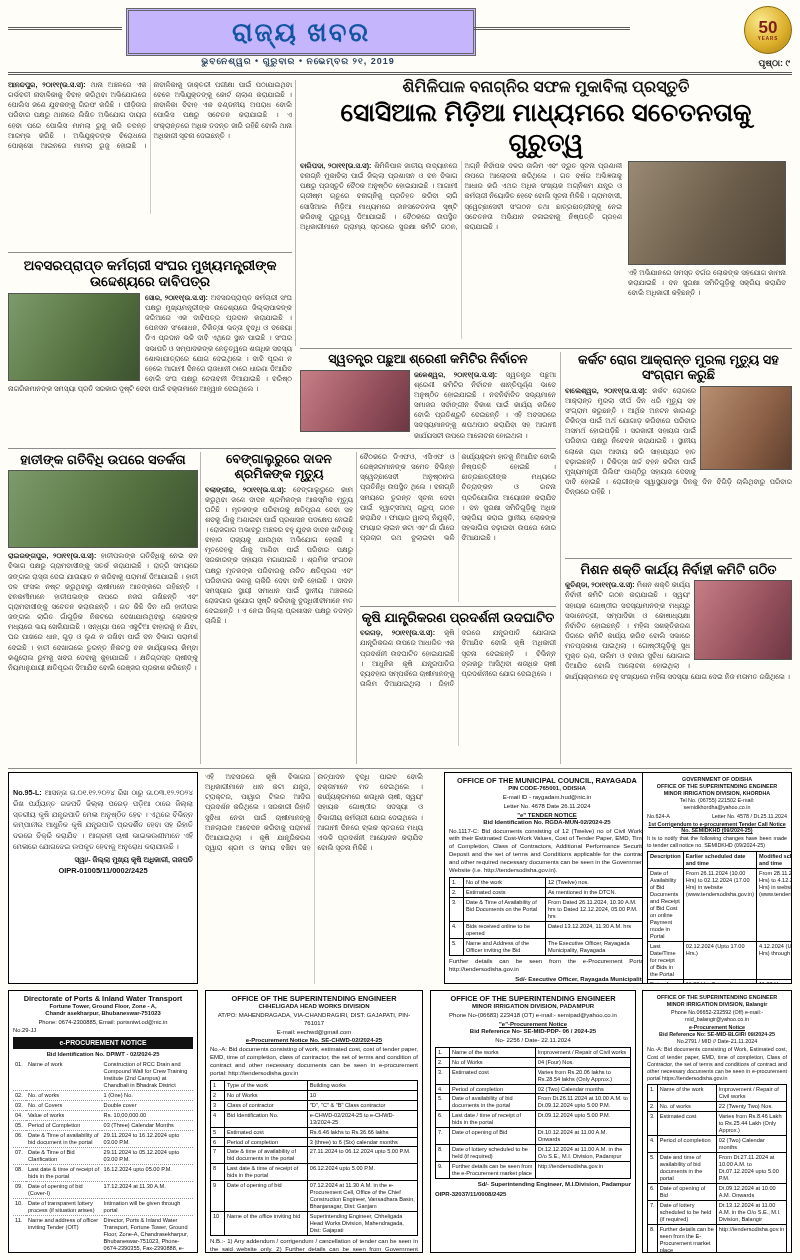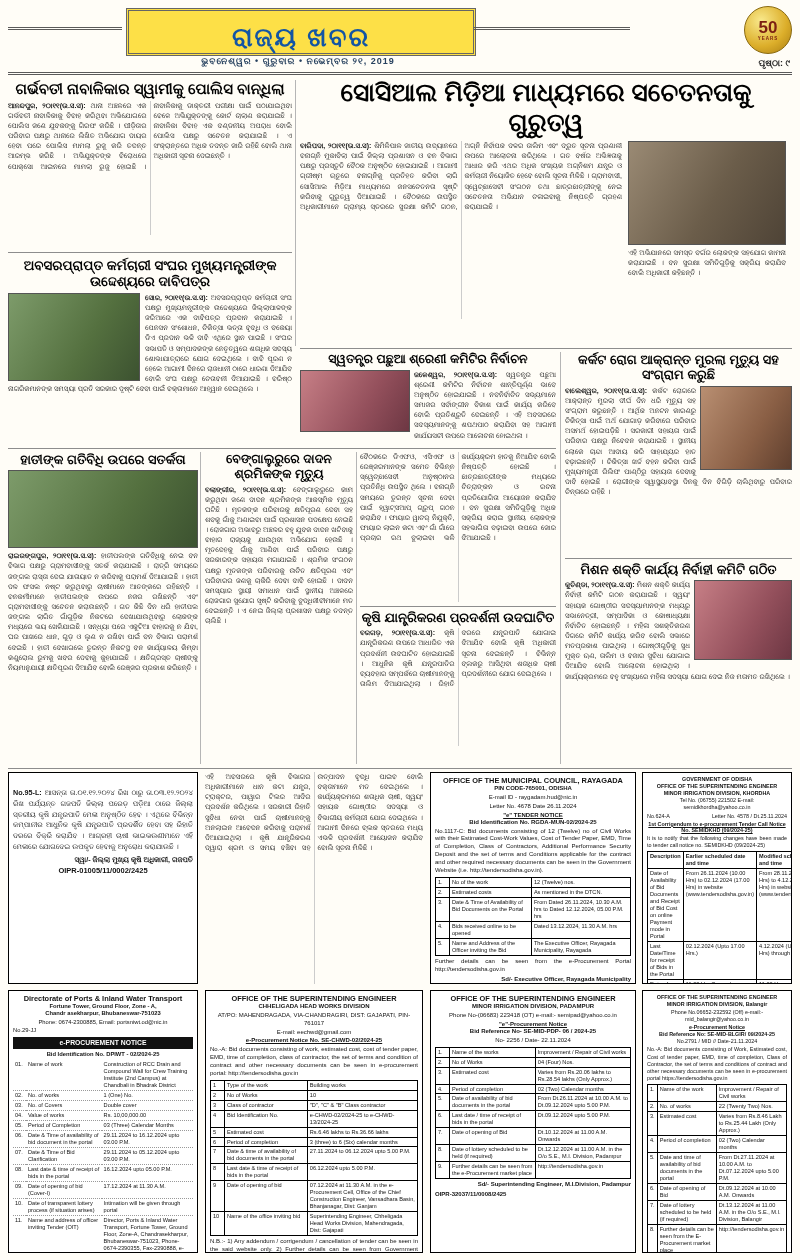--- a/index.html
+++ b/index.html
@@ -5,21 +5,21 @@
   html,body{margin:0;padding:0;background:#cfcfc8;}
   .page{position:relative;width:800px;height:1260px;margin:0 auto;background:#fffdf7;
         font-family:"Liberation Sans",sans-serif;color:#131313;overflow:hidden;}
   .abs{position:absolute;box-sizing:border-box;}
   .hline{position:absolute;height:1px;background:#8d8d8d;}
   .vline{position:absolute;width:1px;background:#b5b5b5;}
   .dblrule{position:absolute;height:0;border-top:3px double #5a5a5a;}
 
   
   .mast-box{position:absolute;left:126px;top:8px;width:344px;height:42px;border:3px double #666;
-            display:flex;align-items:flex-end;justify-content:center;background:#fde047;}
+            display:flex;align-items:center;justify-content:center;background:#c4b5fd;}
   .mast-box span{font-size:26px;font-weight:800;letter-spacing:2px;}
   .mast-date{position:absolute;left:126px;top:56px;width:344px;text-align:center;
              font-size:9px;letter-spacing:1px;color:#27415f;font-weight:700;}
   .logo-wrap{position:absolute;right:8px;top:6px;display:flex;align-items:center;gap:6px;}
   .seal50{width:46px;height:46px;border-radius:50%;
           background:radial-gradient(circle at 35% 30%,#f9e98c,#dcae2a 58%,#a87c12);
           display:flex;flex-direction:column;align-items:center;justify-content:center;
           border:1px solid #8a6a10;}
   .seal50 .n{font-size:17px;font-weight:800;color:#7c2012;line-height:1;}
   .seal50 .c{font-size:4.5px;font-weight:700;color:#7c2012;letter-spacing:1px;}
@@ -78,30 +78,30 @@
     <div class="seal50">
       <span class="n">50</span>
       <span class="c">YEARS</span>
     </div>
   </div>
   <div class="page-num">ପୃଷ୍ଠା: ୯</div>
 
   <div class="dblrule" style="left:8px;top:72px;width:784px"></div>
 
   <section class="abs" style="left:8px;top:80px;width:284px;height:168px">
-    <h2 class="hl" style="font-size:15px">ଗର୍ଭବତୀ ନାବାଳିକାର ସ୍ୱାମୀକୁ ପୋଲିସ ବାନ୍ଧିଲା</h2>
     <div class="body c2" style="height:134px">
       <span class="dl">ଆନନ୍ଦପୁର, ୨୦ା୧୧(ଉ.ସ.ସ):</span>
       <span>ଥାନା ଅଞ୍ଚଳରେ ଏକ ଗର୍ଭବତୀ ନାବାଳିକାକୁ ବିବାହ କରିଥିବା ଅଭିଯୋଗରେ ପୋଲିସ ଜଣେ ଯୁବକଙ୍କୁ ଗିରଫ କରିଛି । ପୀଡ଼ିତାର ପରିବାର ପକ୍ଷରୁ ଥାନାରେ ଲିଖିତ ଅଭିଯୋଗ ଦାୟର ହେବା ପରେ ପୋଲିସ ମାମଲା ରୁଜୁ କରି ତଦନ୍ତ ଆରମ୍ଭ କରିଛି । ଅଭିଯୁକ୍ତଙ୍କ ବିରୋଧରେ ପୋକ୍ସୋ ଆଇନରେ ମାମଲା ରୁଜୁ ହୋଇଛି । ନାବାଳିକାକୁ ଡାକ୍ତରୀ ପରୀକ୍ଷା ପାଇଁ ପଠାଯାଇଥିବା ବେଳେ ଅଭିଯୁକ୍ତଙ୍କୁ କୋର୍ଟ ଚାଲାଣ କରାଯାଇଛି । ନାବାଳିକା ବିବାହ ଏକ ଦଣ୍ଡନୀୟ ଅପରାଧ ବୋଲି ପୋଲିସ ପକ୍ଷରୁ ସଚେତନ କରାଯାଇଛି । ଏ ସଂକ୍ରାନ୍ତରେ ଅଧିକ ତଦନ୍ତ ଜାରି ରହିଛି ବୋଲି ଥାନା ଅଧିକାରୀ ସୂଚନା ଦେଇଛନ୍ତି ।</span>
     </div>
   </section>
   <div class="hline" style="left:8px;top:252px;width:284px"></div>
   <div class="vline" style="left:295px;top:80px;height:266px"></div>
 
   <section class="abs" style="left:300px;top:78px;width:492px;height:268px">
+    <div class="kicker">ଶିମିଳିପାଳ ବନାଗ୍ନିର ସଫଳ ମୁକାବିଲା ପ୍ରସ୍ତୁତି</div>
     <h1 class="hl" style="font-size:25px;margin-bottom:4px">ସୋସିଆଲ ମିଡ଼ିଆ ମାଧ୍ୟମରେ ସଚେତନତାକୁ ଗୁରୁତ୍ୱ</h1>
     <div style="display:flex;gap:6px">
       <div class="body c2" style="width:322px;height:178px">
         <span class="dl">ବାରିପଦା, ୨୦ା୧୧(ଉ.ସ.ସ):</span>
         <span>ଶିମିଳିପାଳ ଜାତୀୟ ଉଦ୍ୟାନରେ ବନାଗ୍ନି ମୁକାବିଲା ପାଇଁ ଜିଲ୍ଲା ପ୍ରଶାସନ ଓ ବନ ବିଭାଗ ପକ୍ଷରୁ ପ୍ରସ୍ତୁତି ବୈଠକ ଅନୁଷ୍ଠିତ ହୋଇଯାଇଛି । ଆଗାମୀ ଗ୍ରୀଷ୍ମ ଋତୁରେ ବନାଗ୍ନିକୁ ପ୍ରତିହତ କରିବା ଲାଗି ସୋସିଆଲ ମିଡ଼ିଆ ମାଧ୍ୟମରେ ଜନସଚେତନତା ସୃଷ୍ଟି କରିବାକୁ ଗୁରୁତ୍ୱ ଦିଆଯାଇଛି । ବୈଠକରେ ଉପସ୍ଥିତ ଅଧିକାରୀମାନେ ଗ୍ରାମ୍ୟ ସ୍ତରରେ ସୁରକ୍ଷା କମିଟି ଗଠନ, ଅଗ୍ନି ନିର୍ବାପକ ଦଳର ତାଲିମ ଏବଂ ଦ୍ରୁତ ସୂଚନା ପ୍ରଣାଳୀ ଉପରେ ଆଲୋଚନା କରିଥିଲେ । ଗତ ବର୍ଷର ଅଭିଜ୍ଞତାକୁ ଆଧାର କରି ଏଥର ଅଧିକ ସଂଖ୍ୟକ ଅଗ୍ନିଶମ ଯନ୍ତ୍ର ଓ କର୍ମଚାରୀ ନିୟୋଜିତ ହେବେ ବୋଲି ସୂଚନା ମିଳିଛି । ଗ୍ରାମବାସୀ, ସ୍ୱେଚ୍ଛାସେବୀ ସଂଗଠନ ତଥା ଛାତ୍ରଛାତ୍ରୀଙ୍କୁ ନେଇ ସଚେତନତା ଅଭିଯାନ ଚଳାଇବାକୁ ନିଷ୍ପତ୍ତି ଗ୍ରହଣ କରାଯାଇଛି ।</span>
       </div>
       <div style="width:158px">
         <div class="photo ph-a" style="width:158px;height:104px"></div>
         <div class="body" style="height:68px;margin-top:3px">ଏହି ଅଭିଯାନରେ ସମସ୍ତ ବର୍ଗର ଲୋକଙ୍କ ସହଯୋଗ କାମନା କରାଯାଇଛି । ବନ ସୁରକ୍ଷା ସମିତିଗୁଡ଼ିକୁ ସକ୍ରିୟ କରାଯିବ ବୋଲି ଅଧିକାରୀ କହିଛନ୍ତି ।</div>
       </div>
@@ -188,21 +188,21 @@
 
   <section class="ad" style="left:8px;top:772px;width:190px;height:212px;font-size:7.2px">
     <p style="margin-top:12px;line-height:1.5">
       <span class="dl">No.95-L:</span>
       <span>ଆସନ୍ତା ତା.୦୧.୧୨.୨୦୨୪ ରିଖ ଠାରୁ ତା.୦୩.୧୨.୨୦୨୪ ରିଖ ପର୍ଯ୍ୟନ୍ତ ଗଜପତି ଜିଲ୍ଲା ପରେଡ଼ ପଡ଼ିଆ ଠାରେ ଜିଲ୍ଲା ସ୍ତରୀୟ କୃଷି ଯନ୍ତ୍ରପାତି ମେଳା ଅନୁଷ୍ଠିତ ହେବ । ଏଥିରେ ବିଭିନ୍ନ କମ୍ପାନୀର ଆଧୁନିକ କୃଷି ଯନ୍ତ୍ରପାତି ପ୍ରଦର୍ଶିତ ହେବା ସହ ରିହାତି ଦରରେ ବିକ୍ରି କରାଯିବ । ଆଗ୍ରହୀ ଚାଷୀ ଭାଇଭଉଣୀମାନେ ଏହି ମେଳାରେ ଯୋଗଦେଇ ଉପକୃତ ହେବାକୁ ଅନୁରୋଧ କରାଯାଉଛି ।</span>
     </p>
     <div class="sign">ସ୍ୱା/- ଜିଲ୍ଲା ମୁଖ୍ୟ କୃଷି ଅଧିକାରୀ, ଗଜପତି</div>
     <div class="code" style="text-align:center;font-size:7.5px">OIPR-01005/11/0002/2425</div>
   </section>
 
-  <section class="ad" style="left:430px;top:772px;width:206px;height:212px">
+  <section class="ad" style="left:444px;top:772px;width:206px;height:212px">
     <div class="t big">OFFICE OF THE MUNICIPAL COUNCIL, RAYAGADA</div>
     <div class="t">PIN CODE-765001, ODISHA</div>
     <div class="meta">E-mail ID - raygadam.hud@nic.in</div>
     <div class="meta">Letter No. 4678 Date 26.11.2024</div>
     <div class="t uline">"e" TENDER NOTICE</div>
     <div class="t">Bid Identification No. RGDA-MUN-02/2024-25</div>
     <p>No.1117-C: Bid documents consisting of 12 (Twelve) no of Civil Works with their Estimated Cost-Work Values, Cost of Tender Paper, EMD, Time of Completion, Class of Contractors, Additional Performance Security Deposit and the set of terms and Conditions applicable for the contract and other required necessary documents can be seen in the Government Website (i.e. http://tendersodisha.gov.in).</p>
     <table>
       <tbody>
 

